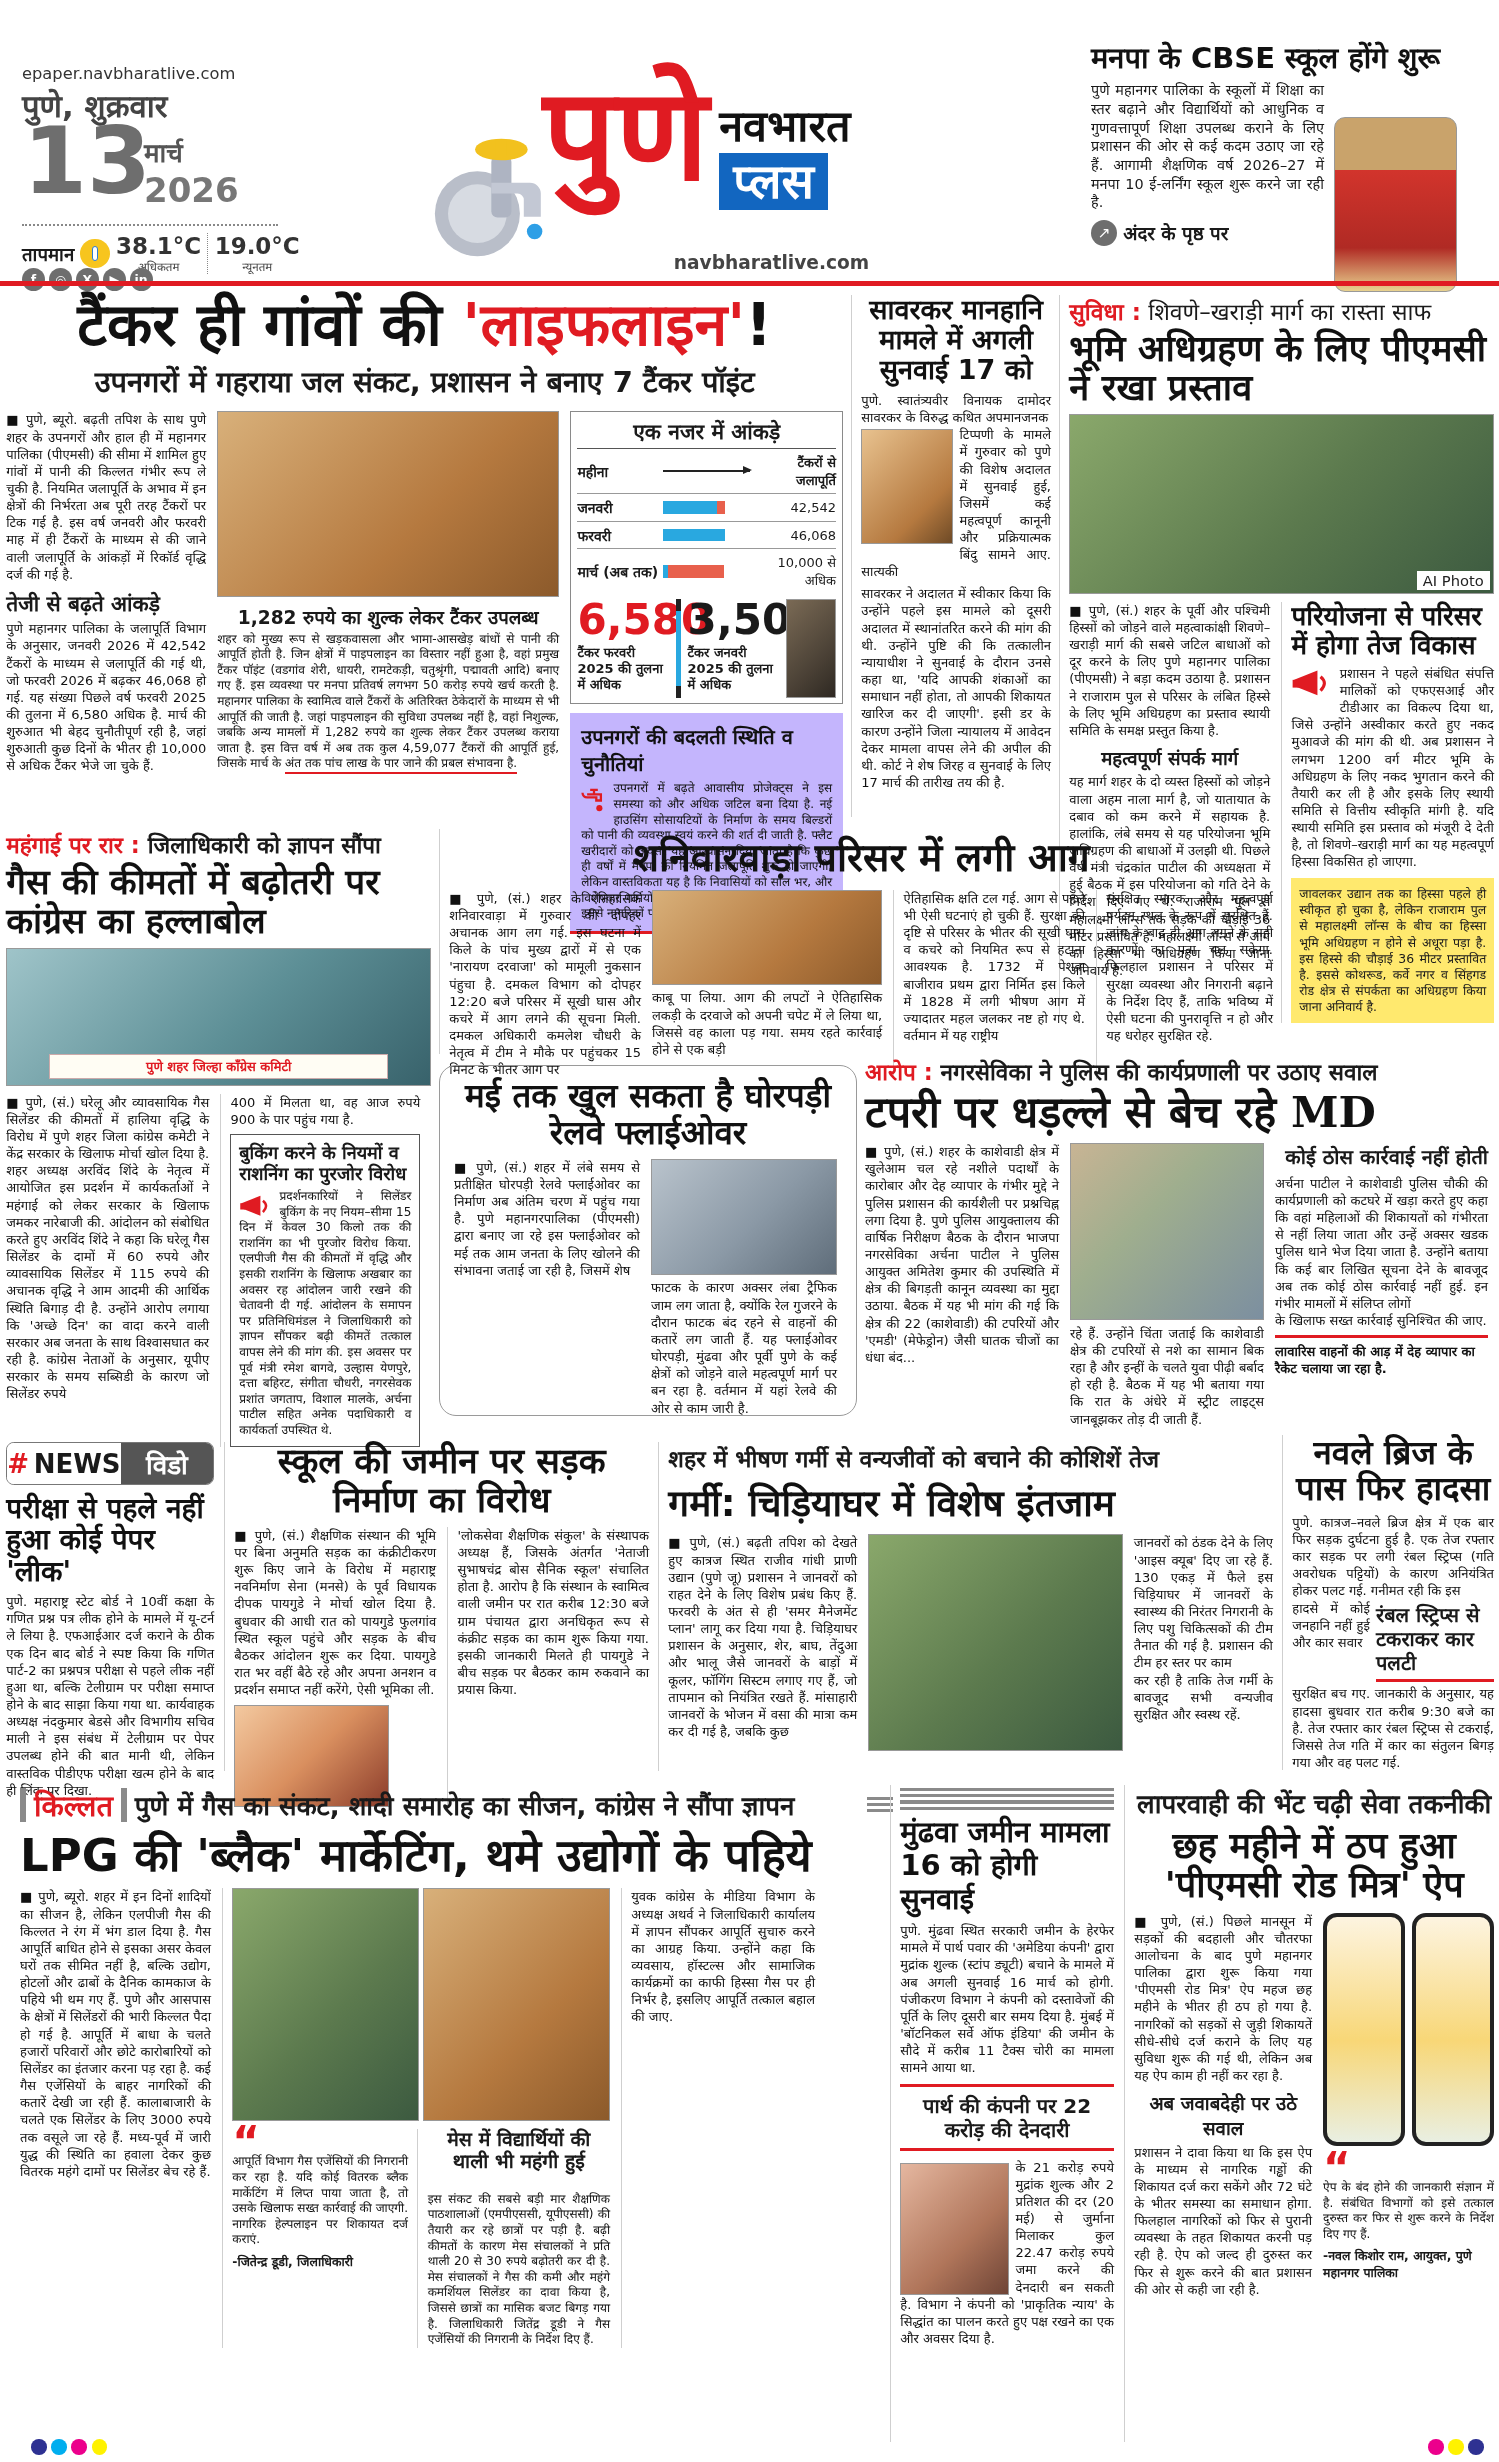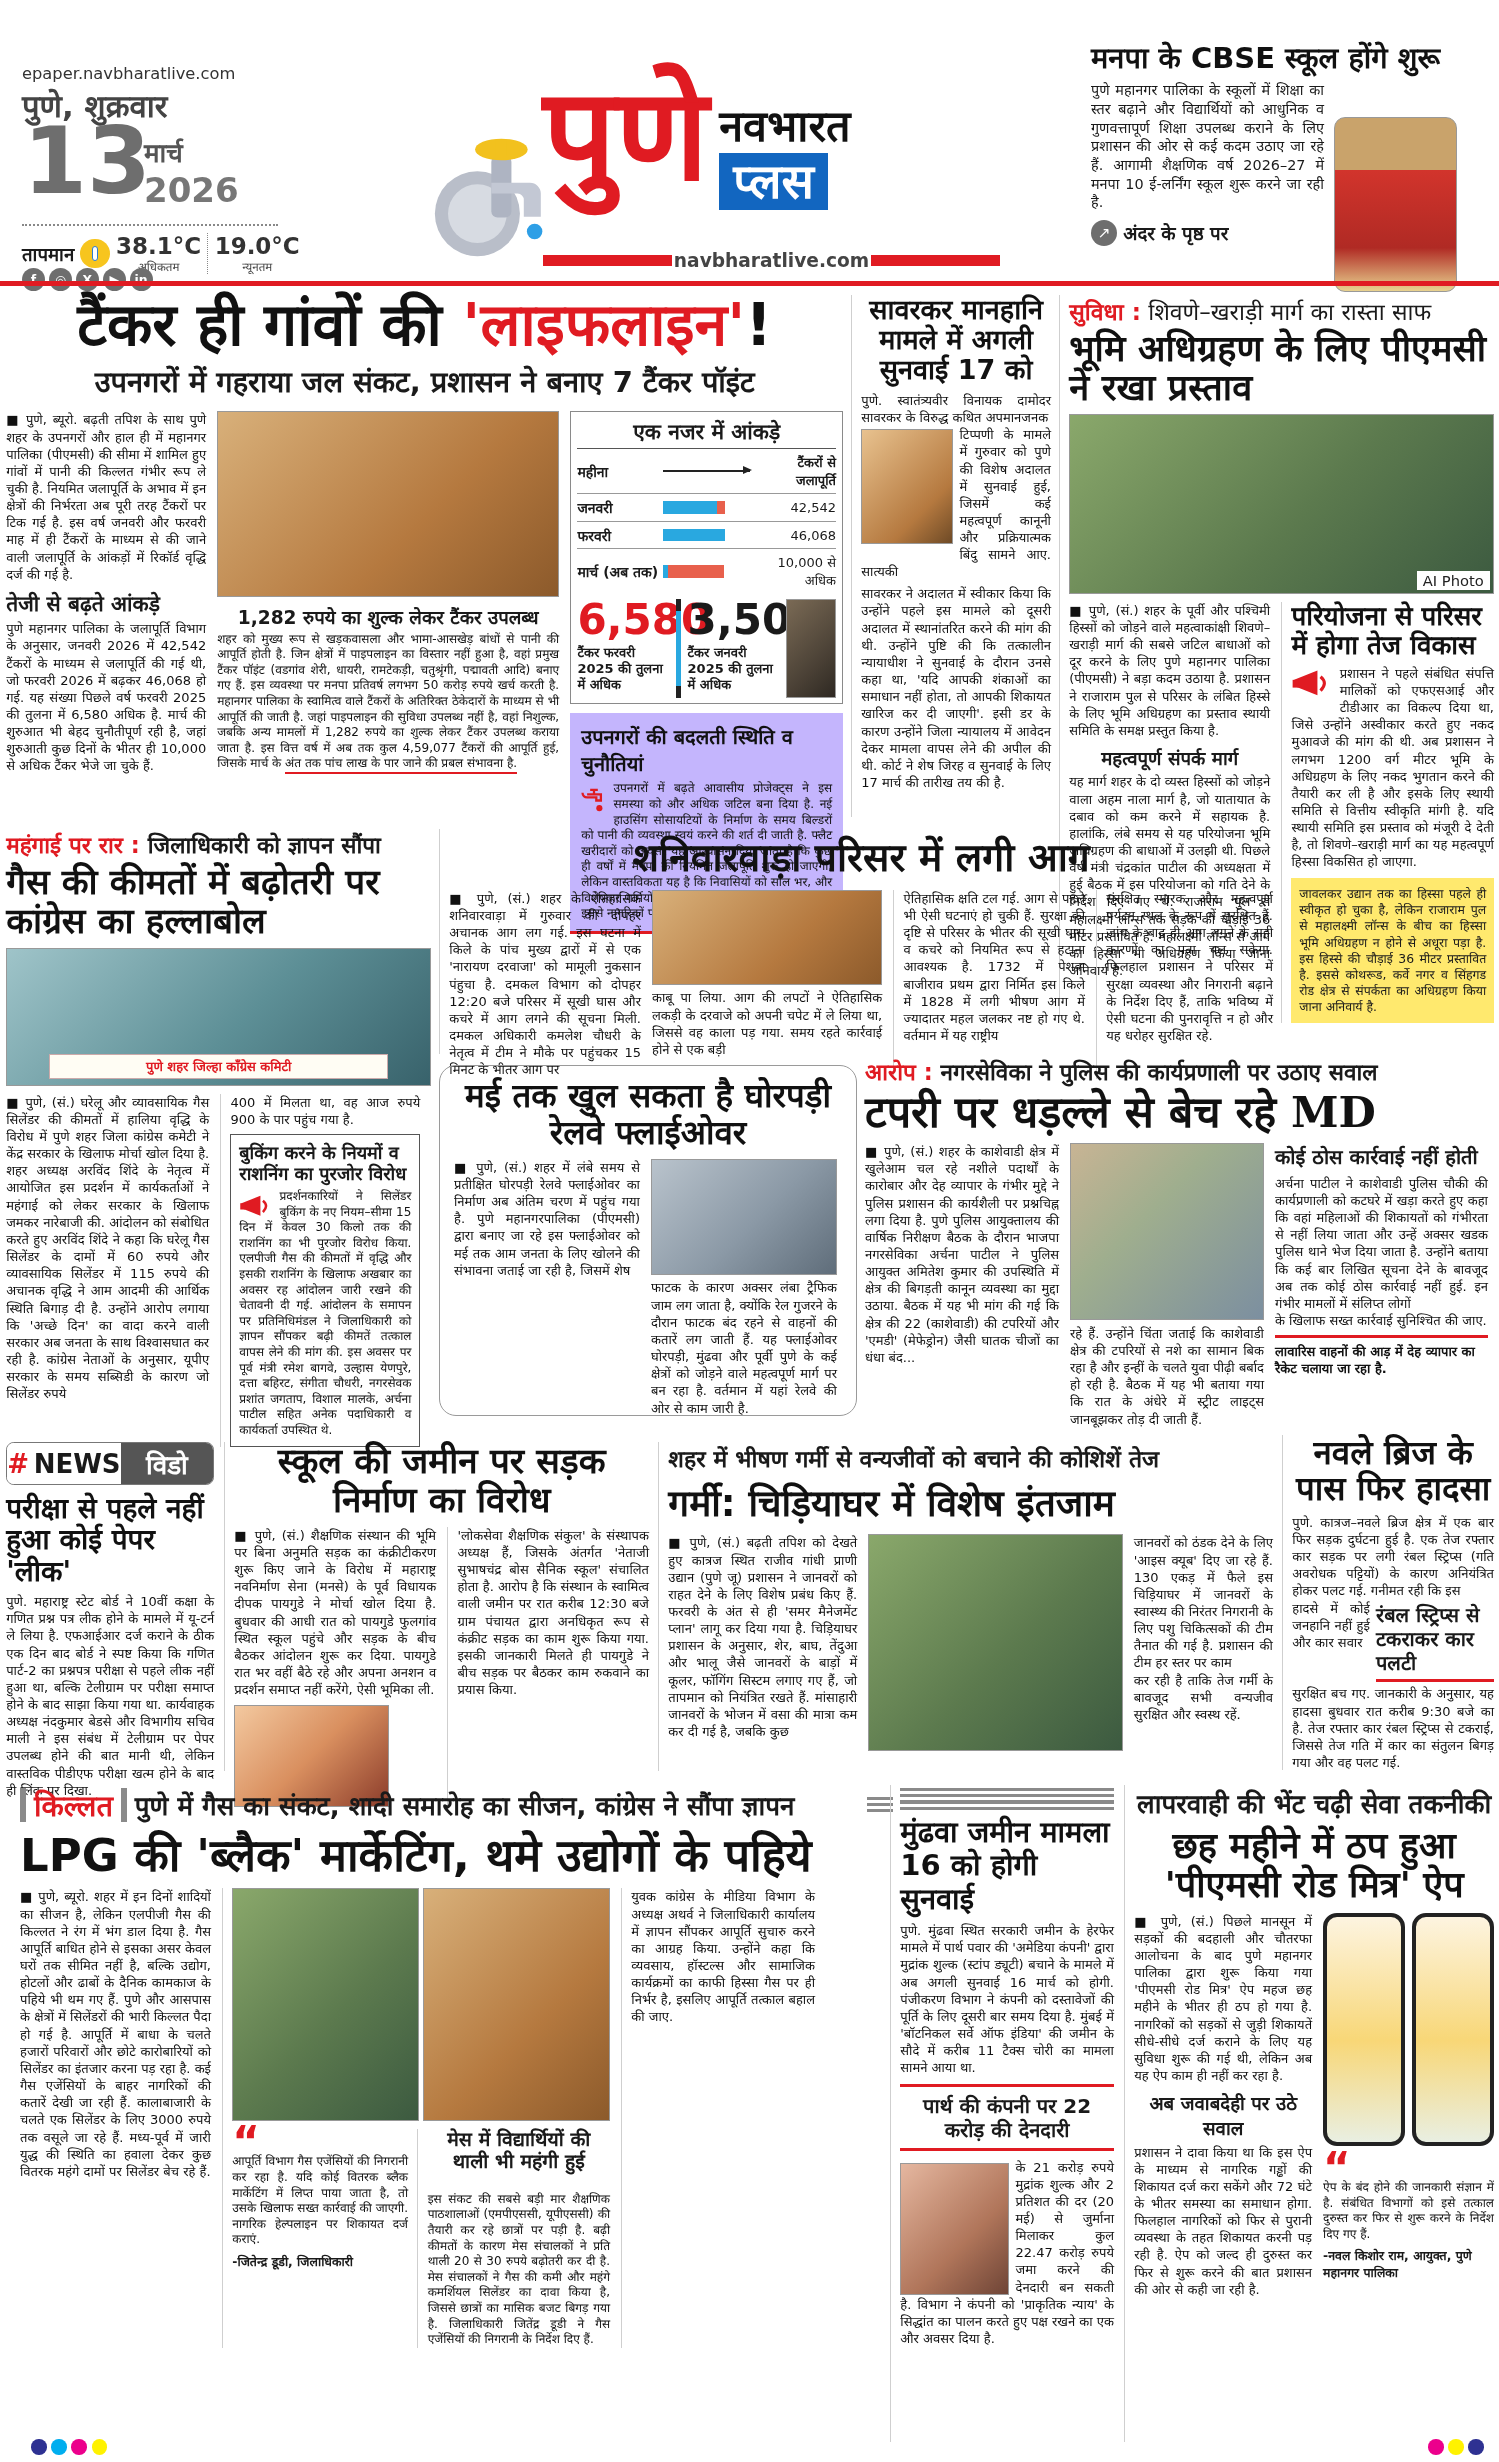--- a/index.html
+++ b/index.html
@@ -35,21 +35,21 @@
   .temp-icon { width:29.5px; height:29.5px; border-radius:50%; background:#f7c51e; display:flex; align-items:center; justify-content:center; }
   .temp-icon i { display:block; width:6.2px; height:15.5px; background:#fff; border-radius:3.1px; border:1.6px solid #2d7dd2; }
   #social { left:22px; top:268px; display:flex; gap:3.9px; }
   .soc { width:23px; height:23px; border-radius:50%; background:#6e6e6e; color:#fff; font-size:12.4px; font-weight:bold; display:flex; align-items:center; justify-content:center; }
   #faucet { left:431px; top:109px; }
   #mast { left:543px; top:74px; width:435px; }
   #mast-city { font-size:128px; font-weight:bold; color:#e01b22; line-height:.95; float:left; }
   #mast-right { float:left; margin-left:11px; margin-top:31px; }
   #mast-l1 { font-size:43px; font-weight:bold; color:#111; line-height:1; }
   #mast-l2 { font-size:48px; font-weight:bold; color:#fff; background:#1266c0; padding:4.7px 14px; margin-top:4.7px; display:inline-block; line-height:1; }
-  #mast-bottom { left:543px; top:250px; width:457px; display:flex; align-items:center; gap:2px; }
+  #mast-bottom { left:543px; top:250px; width:457px; display:flex; align-items:center; gap:2px;flex-direction:column; }
   #mast-bottom .bar { flex:1; height:11px; background:#e01b22; }
   #mast-site { font-size:18.6px; font-weight:bold; color:#444; }
   #promo { left:1091px; top:43px; width:366px; }
   #promo h2 { font-size:29px; line-height:1.1; }
   #promo .pbody { font-size:14.4px; line-height:1.3; width:233px; margin-top:6.2px; }
   #promo-img { position:absolute; right:0; top:74px; width:123px; height:175px; border-radius:11px; background:linear-gradient(180deg,#c9a36b 0%,#c9a36b 30%,#d2342c 30%,#b02a24 75%,#e8d28f 100%); border:0.8px solid #999; }
   #promo-ref { display:flex; align-items:center; gap:6.2px; margin-top:7.8px; }
   #promo-ref .arr { width:26px; height:26px; border-radius:50%; background:#6e6e6e; color:#fff; font-size:15.5px; display:flex; align-items:center; justify-content:center; }
   #promo-ref .rt { font-size:18.6px; font-weight:bold; }
   .redrule { left:0; top:281px; width:100%; height:5.4px; background:#e01b22; }
@@ -127,21 +127,21 @@
   #fly-photo { width:100%; height:116px; margin-bottom:4.7px; }
   
   #md { left:865px; top:1056px; width:630px; height:368px; }
   #md .kick { font-size:22.5px; }
   #md h2 { font-size:43px; font-family:"DejaVu Serif", serif; line-height:1.05; margin:3.1px 0 7.8px; }
   #md-cols { display:flex; gap:11px; }
   #md-c1 { width:194px; }
   #md-mid { width:194px; }
   #md-photo { width:100%; height:177px; }
   #md-c3 { width:213px; }
-  #md-c3 h4 { font-size:20px; text-align:left; margin-bottom:4.7px; }
+  #md-c3 h4 { font-size:20px; text-align:right; margin-bottom:4.7px; }
   #md-inset { border-top:3.1px solid #e01b22; margin-top:6.2px; padding-top:4.7px; font-weight:bold; }
   
   #navale { left:1282px; top:1435px; width:212px; height:335px; }
   #navale h2 { font-size:33px; text-align:center; line-height:1.1; margin-bottom:6.2px; }
   #nav-inset { float:right; width:118px; margin:3.1px 0 3.1px 6.2px; font-size:20px; font-weight:bold; line-height:1.2; border-bottom:3.1px solid #e01b22; padding-bottom:4.7px; }
   
   #paperleak { left:6.2px; top:1442px; width:208px; height:329px; }
   #pl-tag { display:flex; border:1.6px solid #777; border-radius:7.8px; overflow:hidden; width:100%; height:43px; }
   #pl-tag .t1 { flex:1.2; background:#fff; display:flex; align-items:center; justify-content:center; gap:4.7px; font-size:26px; font-weight:bold; }
   #pl-tag .t1 .hash { color:#e01b22; }

